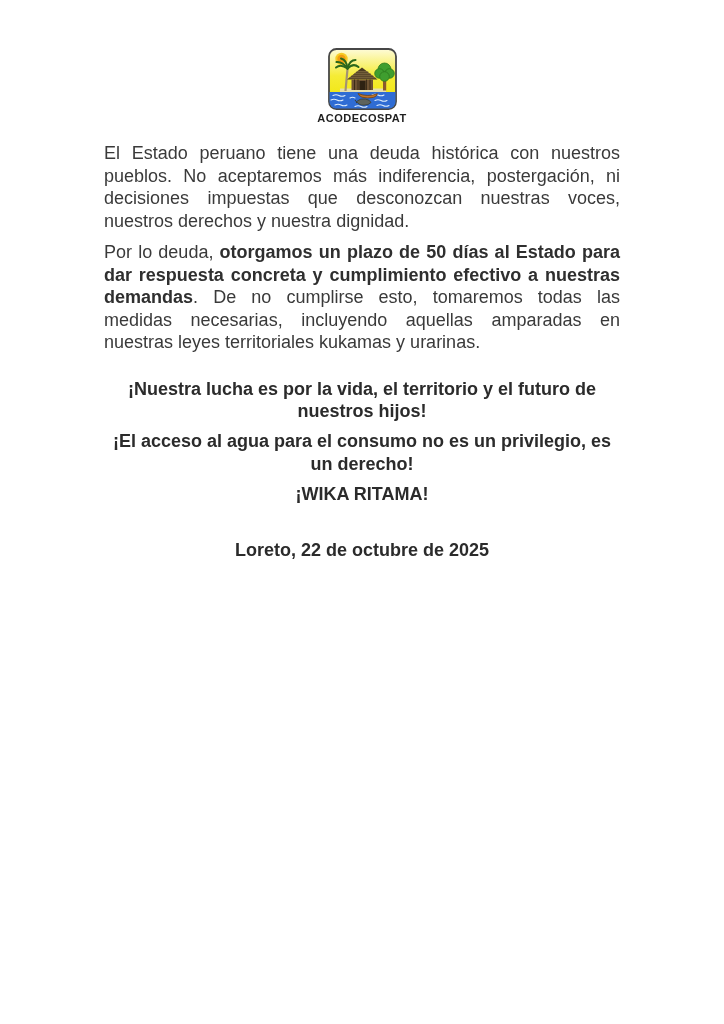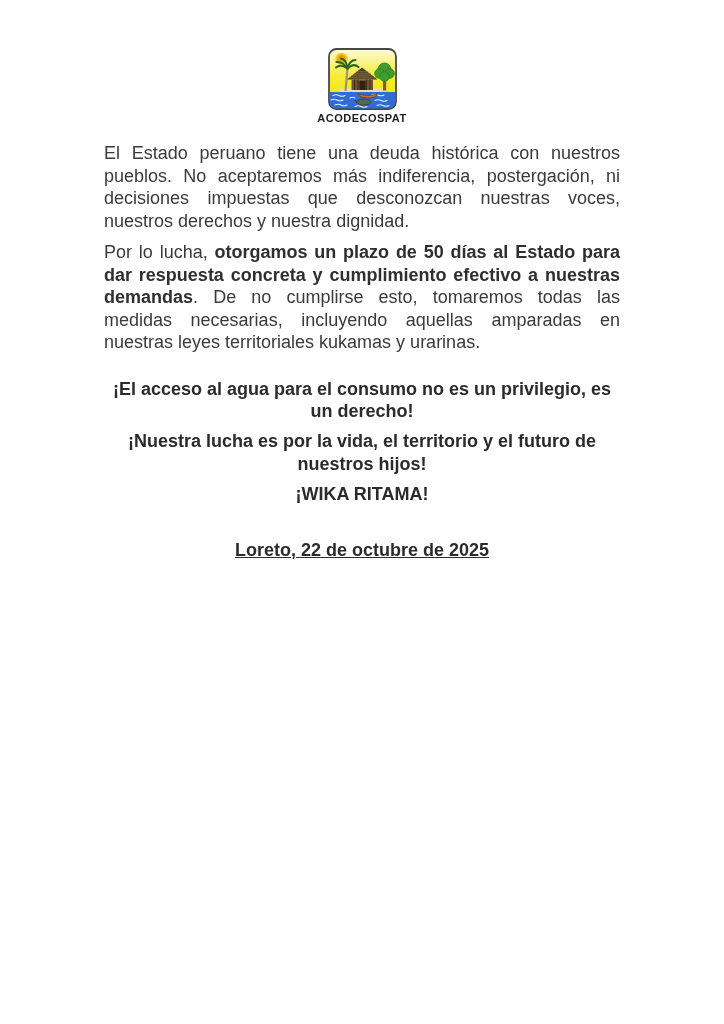--- a/index.html
+++ b/index.html
@@ -46,21 +46,20 @@
     text-align: center;
     font-weight: bold;
     color: #2b2b2b;
   }
   p.slogan { margin: 0 0 7.5px 0; }
   p.dateline {
     margin: 34px 0 0 0;
     text-align: center;
     font-weight: bold;
     color: #2b2b2b;
-    text-decoration: underline;
   }
 </style>
 </head>
 <body>
 
 <div class="page">
 
   <div class="header">
     <svg class="logo-svg" viewBox="0 0 69 62" aria-hidden="true">
       <defs>
@@ -128,25 +127,25 @@
         </g>
       </g>
     </svg>
     <div class="logo-caption">ACODECOSPAT</div>
   </div>
 
   <div class="content">
 
     <p class="body-paragraph">El Estado peruano tiene una deuda histórica con nuestros pueblos. No aceptaremos más indiferencia, postergación, ni decisiones impuestas que desconozcan nuestras voces, nuestros derechos y nuestra dignidad.</p>
 
-    <p class="body-paragraph"><span>Por lo lucha, </span><strong>otorgamos un plazo de 50 días al Estado para dar respuesta concreta y cumplimiento efectivo a nuestras demandas</strong><span>. De no cumplirse esto, tomaremos todas las medidas necesarias, incluyendo aquellas amparadas en nuestras leyes territoriales kukamas y urarinas.</span></p>
+    <p class="body-paragraph"><span>Por lo deuda, </span><strong>otorgamos un plazo de 50 días al Estado para dar respuesta concreta y cumplimiento efectivo a nuestras demandas</strong><span>. De no cumplirse esto, tomaremos todas las medidas necesarias, incluyendo aquellas amparadas en nuestras leyes territoriales kukamas y urarinas.</span></p>
 
     <div class="slogans">
+      <p class="slogan">¡Nuestra lucha es por la vida, el territorio y el futuro de nuestros hijos!</p>
       <p class="slogan">¡El acceso al agua para el consumo no es un privilegio, es un derecho!</p>
-      <p class="slogan">¡Nuestra lucha es por la vida, el territorio y el futuro de nuestros hijos!</p>
       <p class="slogan">¡WIKA RITAMA!</p>
     </div>
 
     <p class="dateline">Loreto, 22 de octubre de 2025</p>
 
   </div>
 
 </div>
 
 </body></html>

